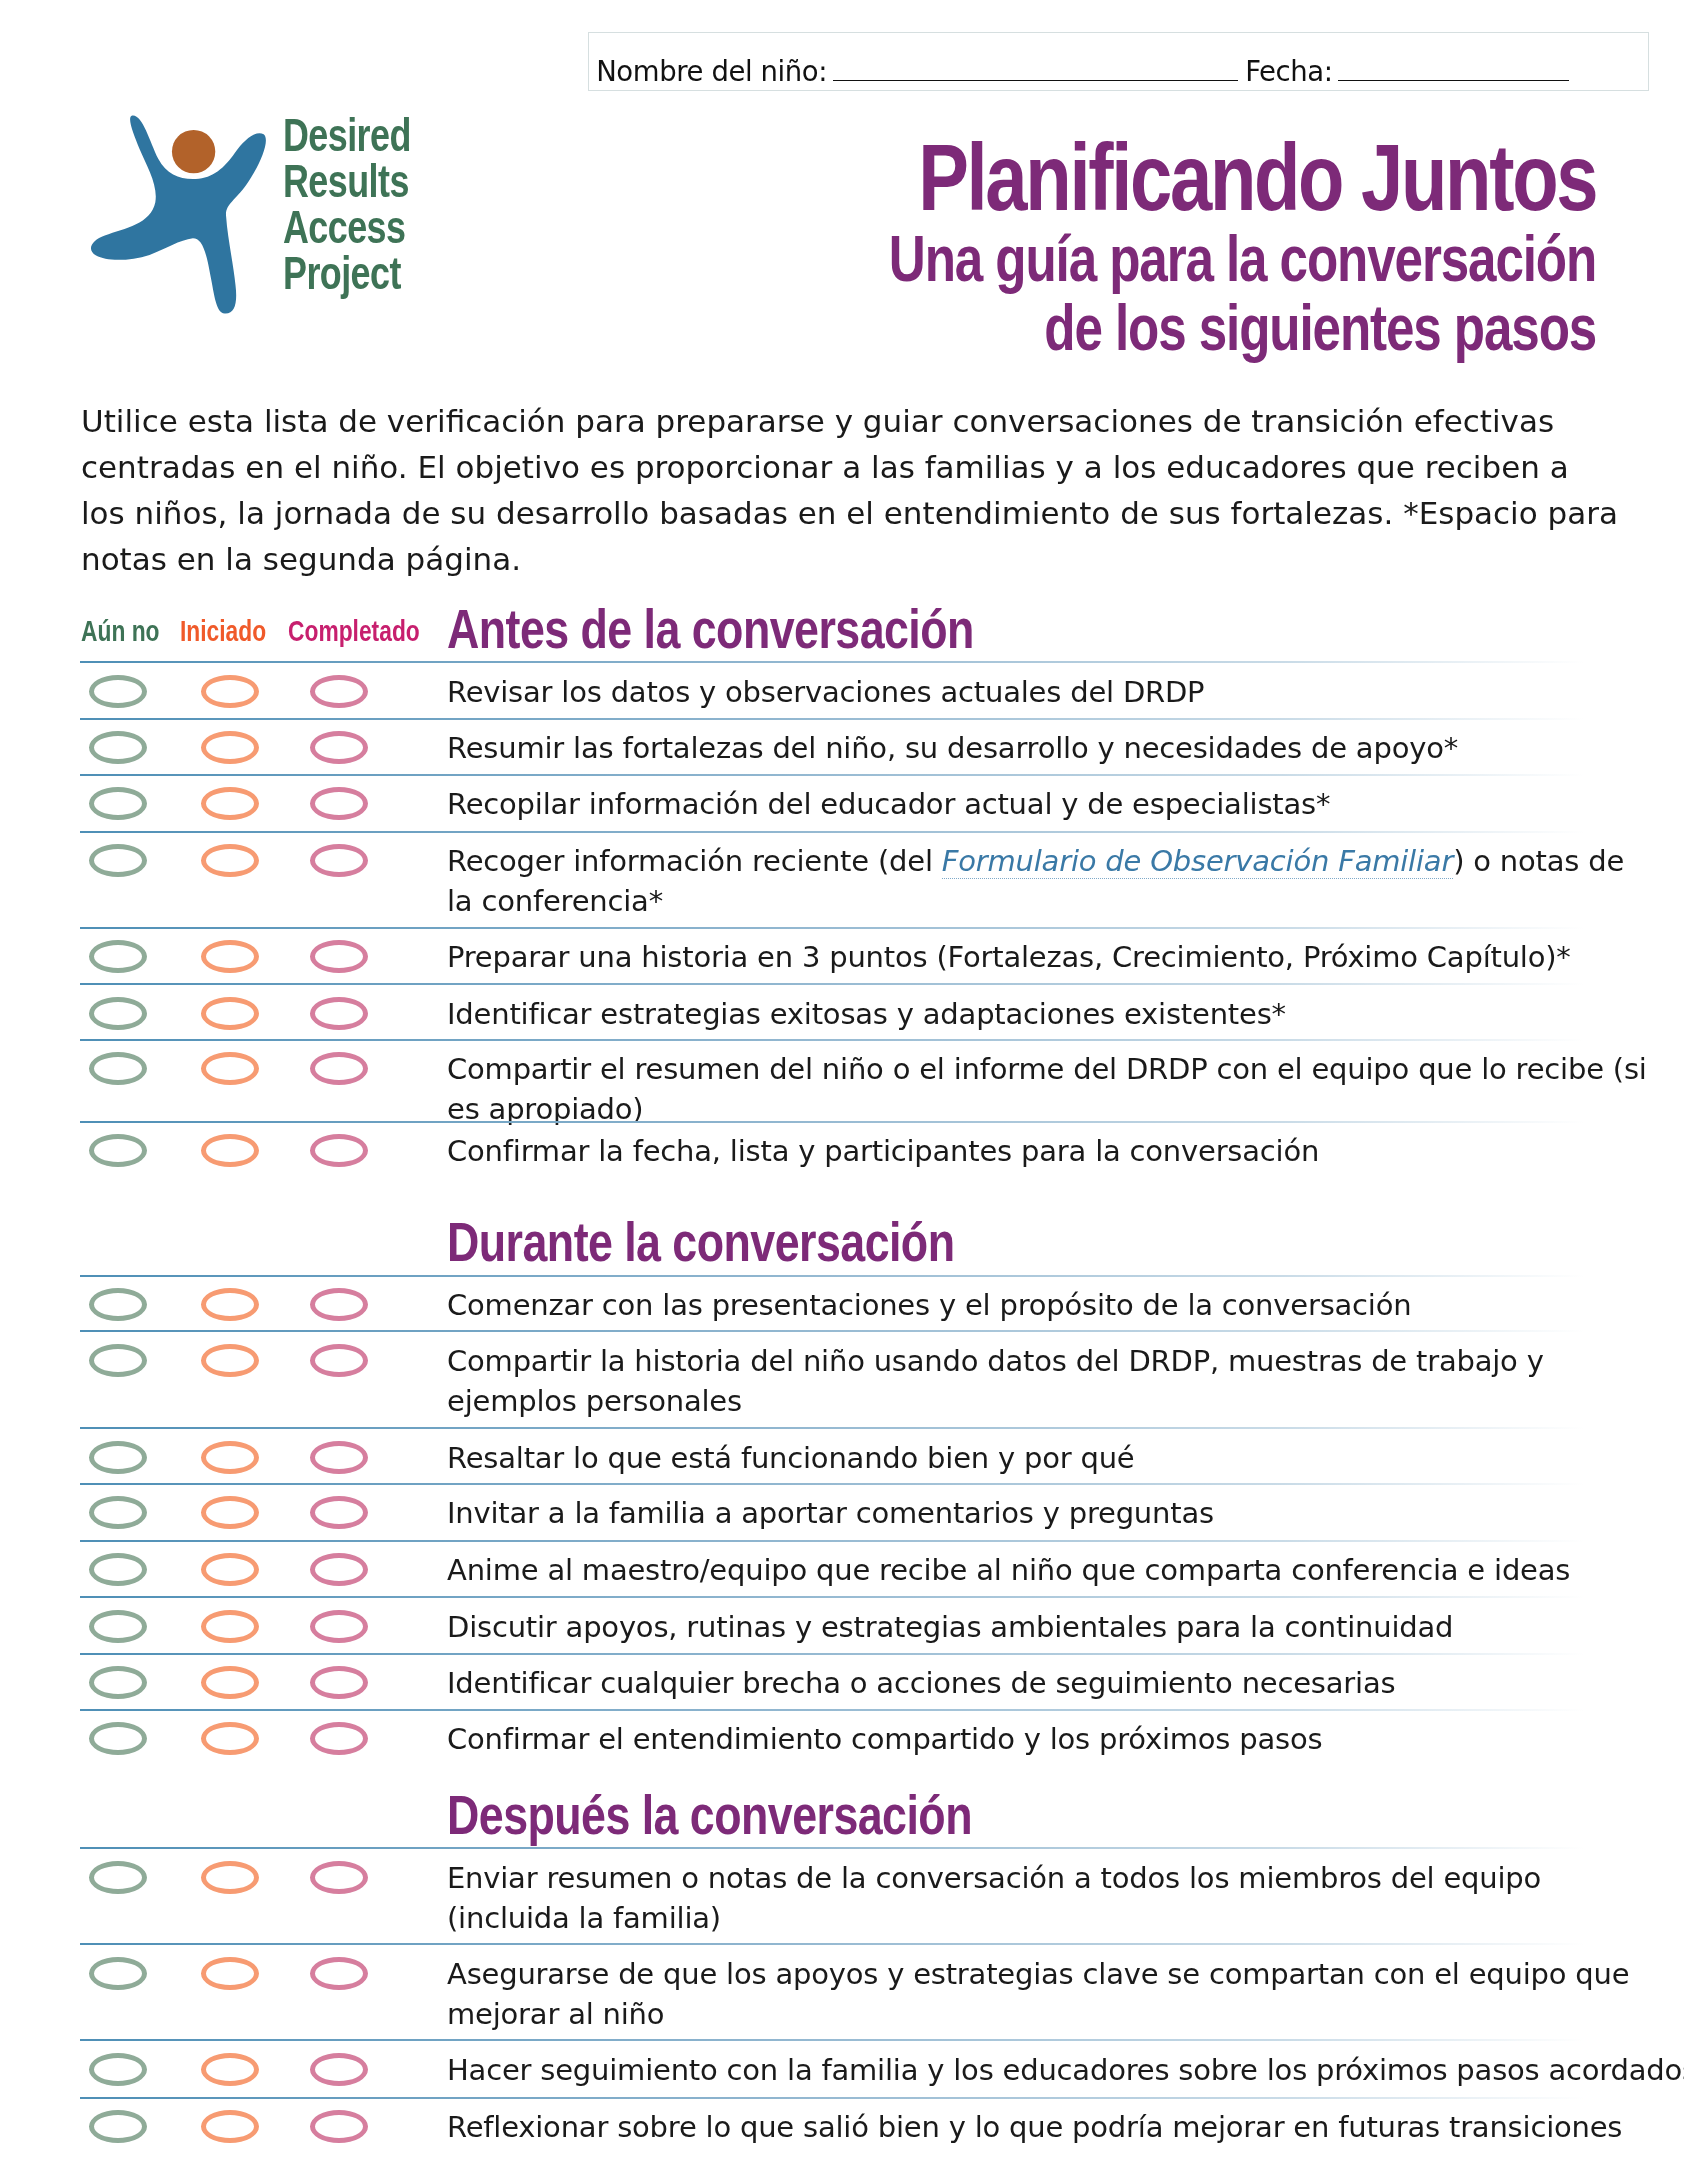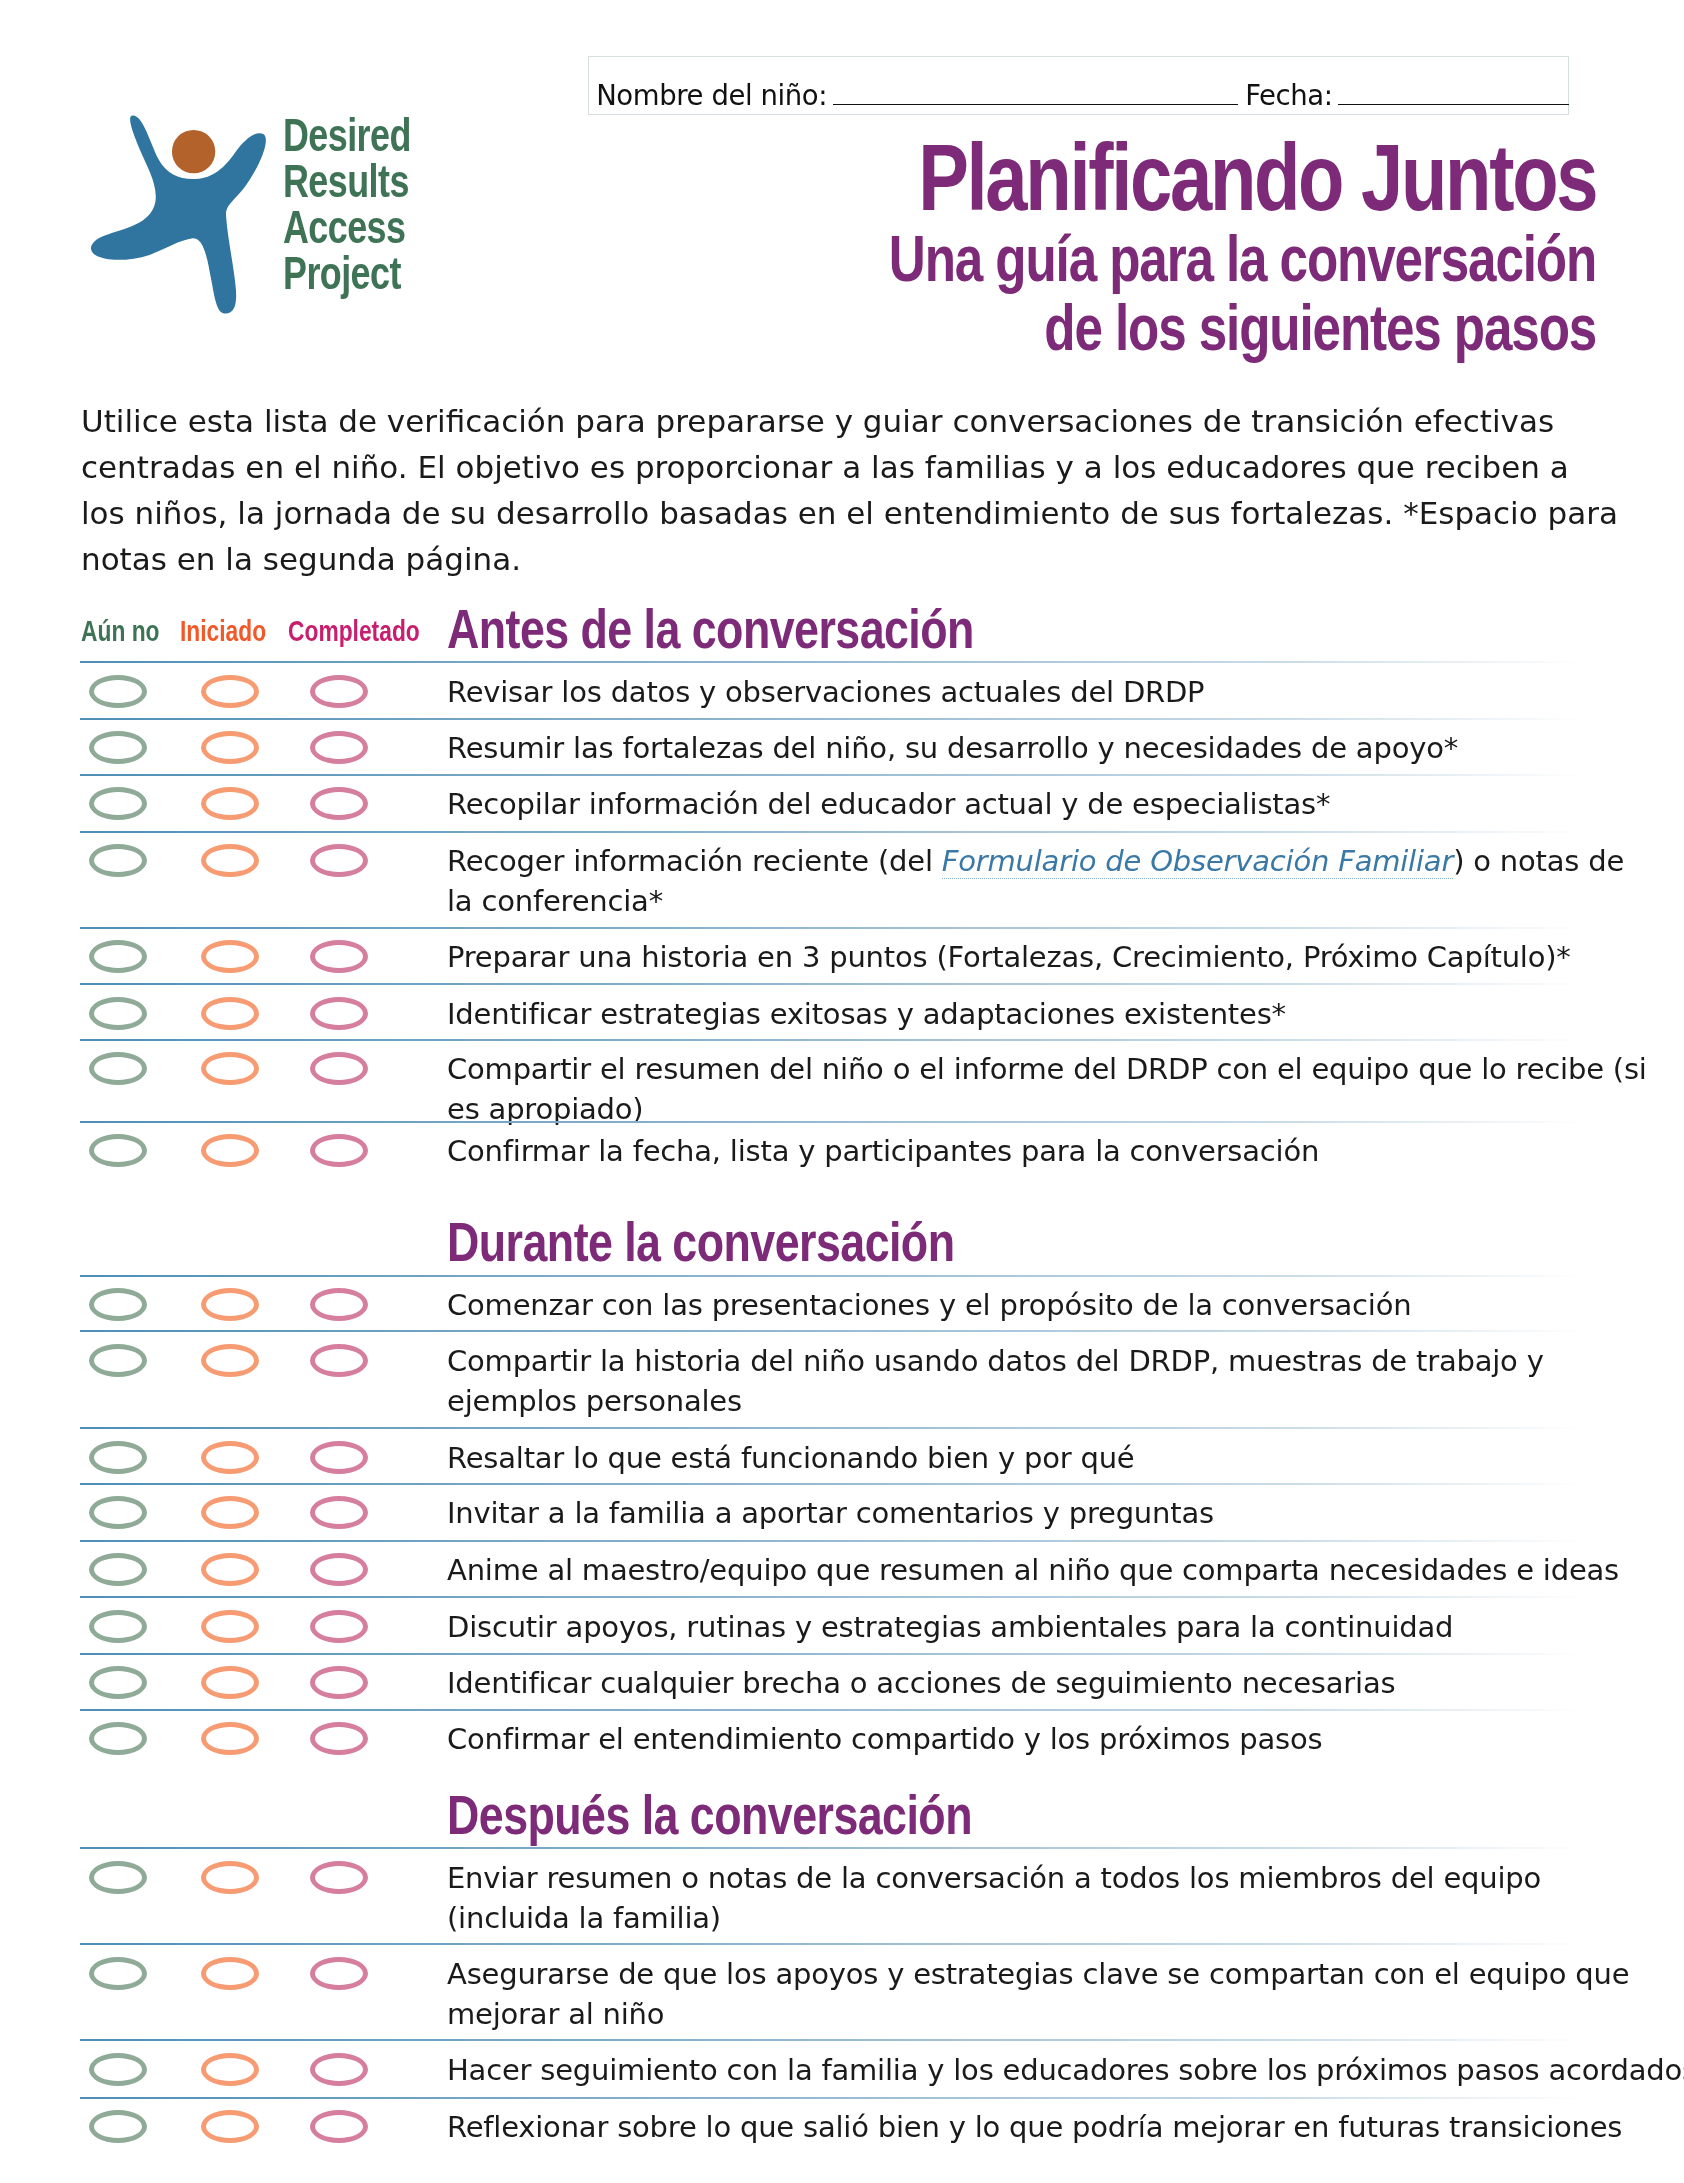--- a/index.html
+++ b/index.html
@@ -1,20 +1,20 @@
 <!DOCTYPE html>
 <html style="font-size:11.6px"><head>
 <meta charset="utf-8">
 <style>
   html, body { margin: 0; padding: 0; background: #ffffff; }
   body { width: 1684px; height: 2183px; position: relative; overflow: hidden;
          font-family: "DejaVu Sans", sans-serif; color: #1a1a1a; }
 
   
-  .name-box { position: absolute; left: 588px; top: 56px; width: 981px; height: 59px;
+  .name-box { position: absolute; left: 588px; top: 32px; width: 1061px; height: 59px;
               border: 1.4px solid #d6dfe0; box-sizing: border-box; }
   .name-line { position: absolute; left: 7.2px; bottom: 2.9px; font-size: 27.5px; white-space: nowrap;
                font-family: "DejaVu Sans", sans-serif; color: #111; letter-spacing: -0.4px; }
   .name-line .blank { display: inline-block; border-bottom: 1.4px solid #111; vertical-align: baseline;
                       height: 22px; margin: 0 7.2px 0 5.8px; }
 
   
   .logo { position: absolute; left: 86px; top: 108px; width: 376px; height: 210px; }
   .logo svg { position: absolute; left: 0; top: 0; }
   .logo-text { position: absolute; left: 197px; top: 4.3px; color: #3e7356; font-family: "Liberation Sans", sans-serif;
@@ -192,21 +192,21 @@
   <span class="oval o2"></span>
   <span class="oval o3"></span>
   <div class="row-text">Invitar a la familia a aportar comentarios y preguntas</div>
 </div>
 <div class="sep" style="top:1540px"></div>
 
 <div class="row" style="top:1541px;height:56px">
   <span class="oval o1"></span>
   <span class="oval o2"></span>
   <span class="oval o3"></span>
-  <div class="row-text">Anime al maestro/equipo que resumen al niño que comparta necesidades e ideas</div>
+  <div class="row-text">Anime al maestro/equipo que recibe al niño que comparta conferencia e ideas</div>
 </div>
 <div class="sep" style="top:1596px"></div>
 
 <div class="row" style="top:1598px;height:56px">
   <span class="oval o1"></span>
   <span class="oval o2"></span>
   <span class="oval o3"></span>
   <div class="row-text">Discutir apoyos, rutinas y estrategias ambientales para la continuidad</div>
 </div>
 <div class="sep" style="top:1653px"></div>

